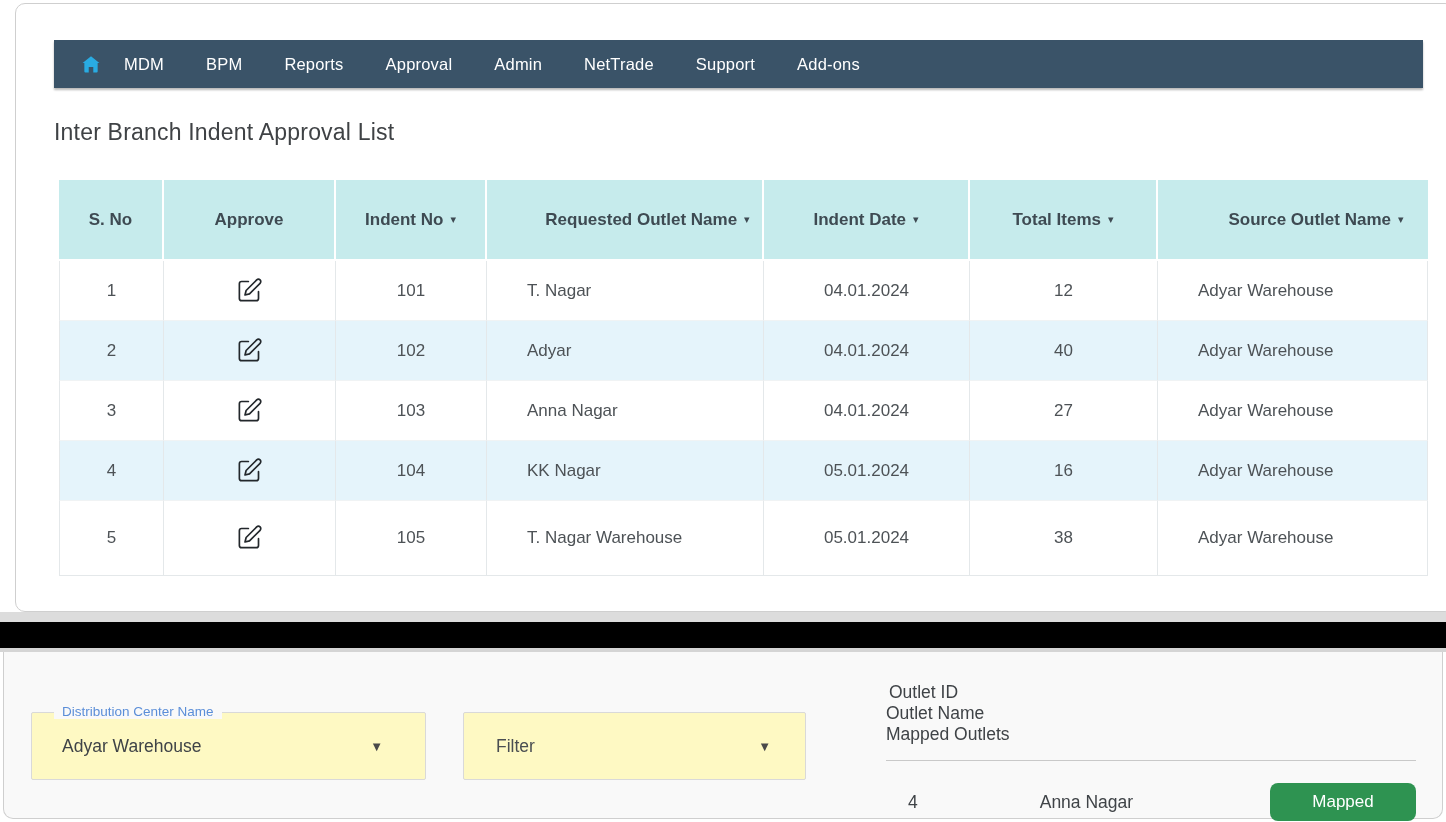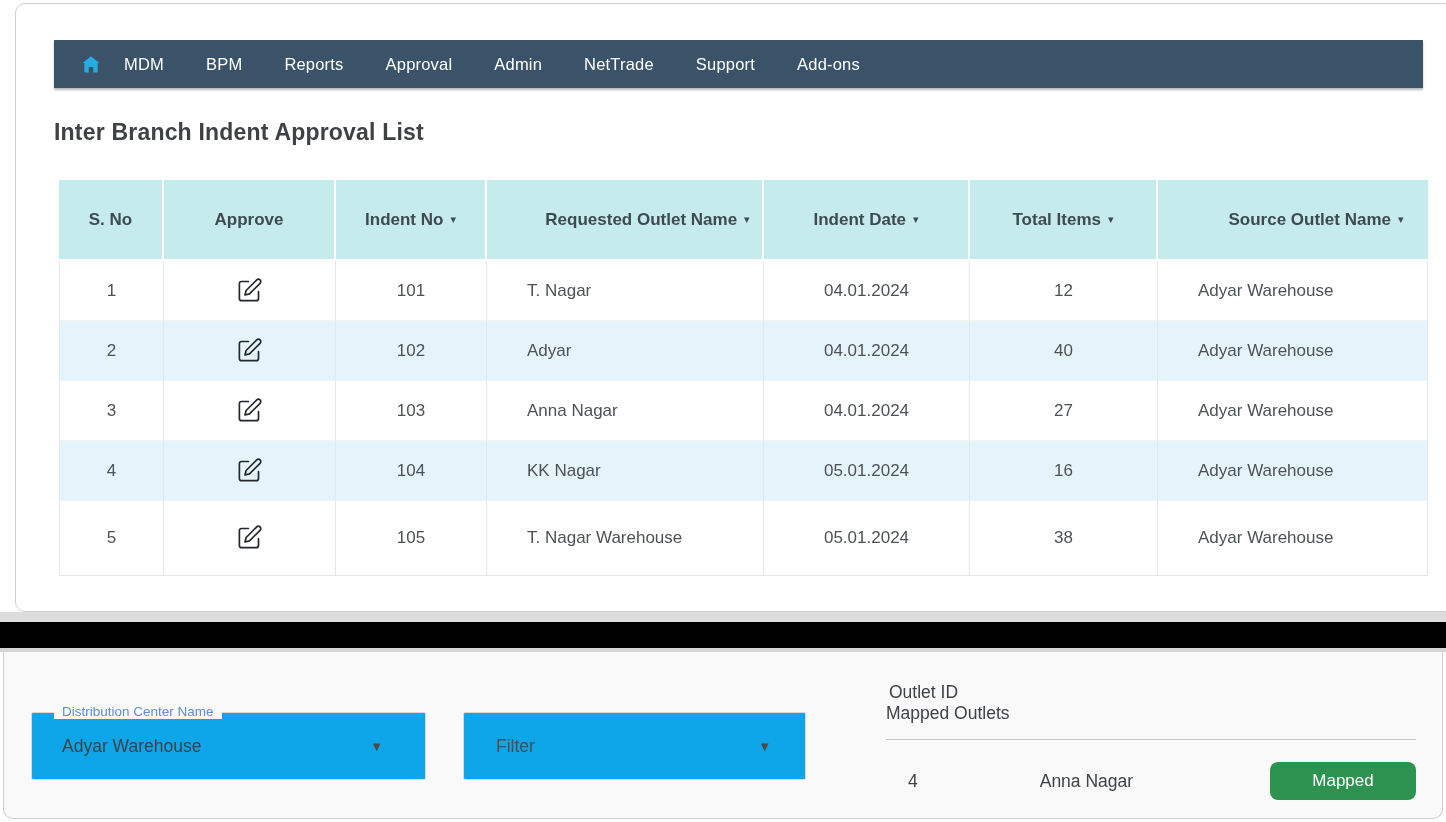--- a/index.html
+++ b/index.html
@@ -20,21 +20,21 @@
   }
   .nav-home { width:44px; display:flex; align-items:center; justify-content:flex-start; cursor:pointer; }
   .nav-item {
     color:#ffffff; font-size:16.5px; font-weight:500; letter-spacing:.2px;
     margin-right:42px; cursor:pointer; white-space:nowrap;
   }
 
   
   .page-title {
     position:absolute; left:38px; top:115px;
-    font-size:23px; font-weight:700; color:#3f4245; letter-spacing:.2px;
+    font-size:23px; font-weight:400; color:#3f4245; letter-spacing:.2px;
   }
 
   
   .indent-table {
     position:absolute; left:43px; top:176px; width:1369px;
     border-collapse:separate; border-spacing:0; table-layout:fixed;
   }
   .indent-table th {
     background:#c6ebec; height:81px; font-size:17px; font-weight:700; color:#3e4a52;
     text-align:center; vertical-align:middle; line-height:1.4;
@@ -60,21 +60,21 @@
   .strip-gray-bot { position:absolute; left:0; top:648px; width:1446px; height:4px;  background:#d5d5d5; }
 
   
   .bottom-panel {
     position:absolute; left:3px; top:652px; width:1440px; height:167px;
     background:#f9f9f9; border:1px solid #cfcfcf; border-top:none;
     border-radius:0 0 10px 10px;
   }
   .select-box {
     position:absolute; height:68px; border:1px solid #d9d9d9; border-radius:2px;
-    background:#0ea5e9; display:flex; align-items:center; cursor:pointer;
+    background:#fef9c3; display:flex; align-items:center; cursor:pointer;
   }
   .select-box .sel-value { font-size:17.5px; color:#3f4347; }
   .select-box .sel-caret { position:absolute; font-size:13px; color:#4a4a4a; }
   .dc-select { left:27px; top:60px; width:395px; }
   .dc-select .sel-value { margin-left:30px; }
   .dc-select .sel-caret { right:42px; }
   .dc-label {
     position:absolute; top:-9px; left:22px; background:#f9f9f9; padding:0 8px;
     font-size:13.5px; color:#5b8ed8; white-space:nowrap;
   }
@@ -269,20 +269,21 @@
     </div>
 
     <div class="select-box filter-select">
       <span class="sel-value">Filter</span>
       <span class="sel-caret">▼</span>
     </div>
 
     <div class="mini-table">
       <div class="mini-head">
         <span class="mini-col-id">Outlet ID</span>
+        <span class="mini-col-name">Outlet Name</span>
         <span class="mini-col-map">Mapped Outlets</span>
       </div>
       <div class="mini-row">
         <span class="mini-col-id">4</span>
         <span class="mini-col-name">Anna Nagar</span>
         <span class="mini-col-map" style="display:flex;">
           <button class="mapped-btn">Mapped</button>
         </span>
       </div>
     </div>

